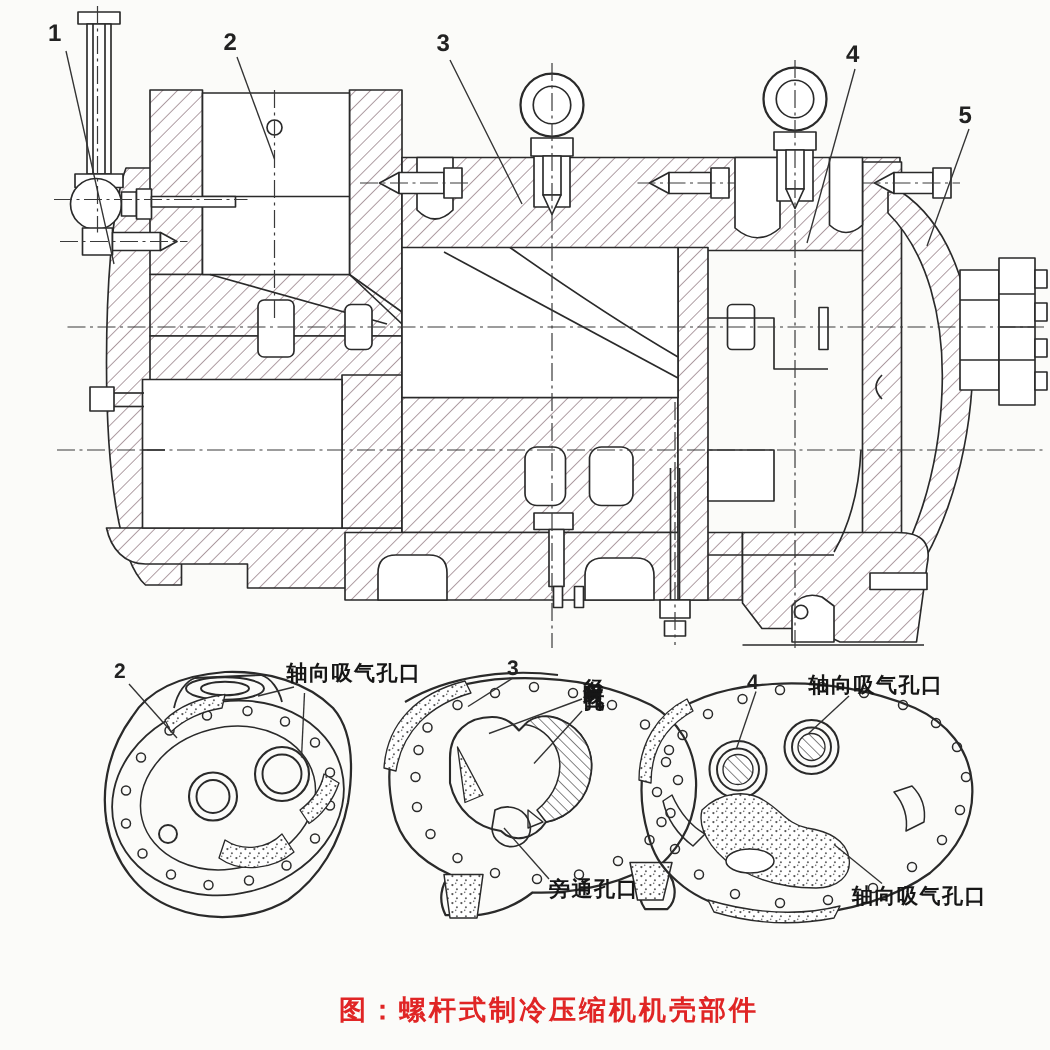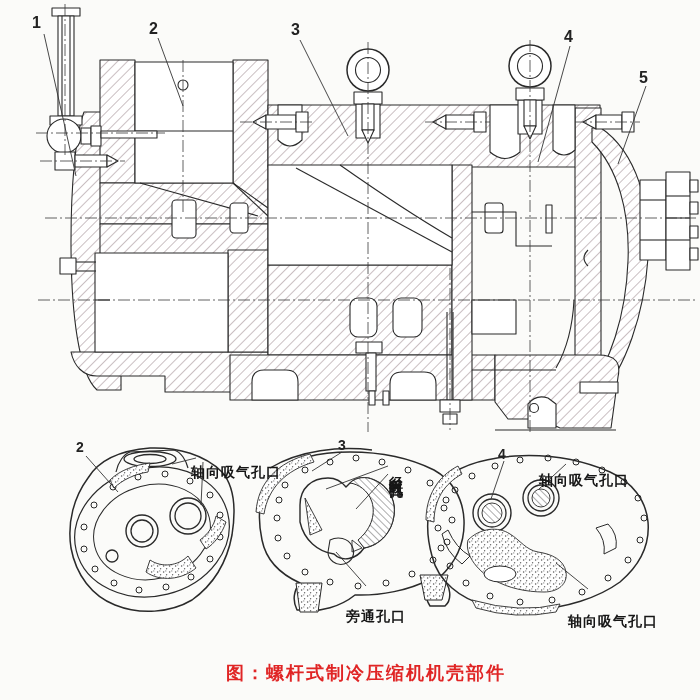--- a/index.html
+++ b/index.html
@@ -4,21 +4,21 @@
 <style>
   html,body{margin:0;padding:0;}
   .page{
     position:relative;width:700px;height:700px;background:#fbfbf9;
     font-family:"Liberation Sans","DejaVu Sans",sans-serif;overflow:hidden;
   }
   .art{position:absolute;left:0;top:0;}
   .lbl{position:absolute;color:#1c1c1c;white-space:nowrap;line-height:1.1;}
   .callout{font-size:16px;font-weight:bold;color:#222;}
   .vnum{font-size:14px;font-weight:bold;color:#222;}
-  .vlabel{font-size:14px;font-weight:600;color:#161616;letter-spacing:1px;margin-top:24px;}
+  .vlabel{font-size:14px;font-weight:600;color:#161616;letter-spacing:1px;}
   .vlabel-vert{writing-mode:vertical-rl;text-orientation:upright;letter-spacing:2px;}
   .legend{
     position:absolute;left:0;right:0;top:626px;text-align:center;
     font-size:16px;font-weight:600;color:#1b1b1b;letter-spacing:1px;
   }
   .caption{
     position:absolute;left:0;right:0;top:661px;text-align:center;padding-left:32px;
     font-size:18px;font-weight:bold;letter-spacing:2px;
   }
 </style>
@@ -319,21 +319,21 @@
 <div class="lbl callout" style="left:149px;top:20px">2</div>
 <div class="lbl callout" style="left:291px;top:21px">3</div>
 <div class="lbl callout" style="left:564px;top:28px">4</div>
 <div class="lbl callout" style="left:639px;top:69px">5</div>
 
 <div class="lbl vnum" style="left:76px;top:440px">2</div>
 <div class="lbl vlabel" style="left:191px;top:441px">轴向吸气孔口</div>
 
 <div class="lbl vnum" style="left:338px;top:438px">3</div>
 <div class="lbl vlabel vlabel-vert" style="left:388px;top:441px">径向吸气孔口</div>
-<div class="lbl vlabel" style="left:346px;top:585px">旁通孔口</div>
+<div class="lbl vlabel" style="left:366px;top:585px">旁通孔口</div>
 
 <div class="lbl vnum" style="left:498px;top:447px">4</div>
 <div class="lbl vlabel" style="left:539px;top:449px">轴向吸气孔口</div>
 <div class="lbl vlabel" style="left:568px;top:590px">轴向吸气孔口</div>
 
 <div class="caption" style="color:#e02525">图：螺杆式制冷压缩机机壳部件</div>
 
 </div>
 
 </body></html>

